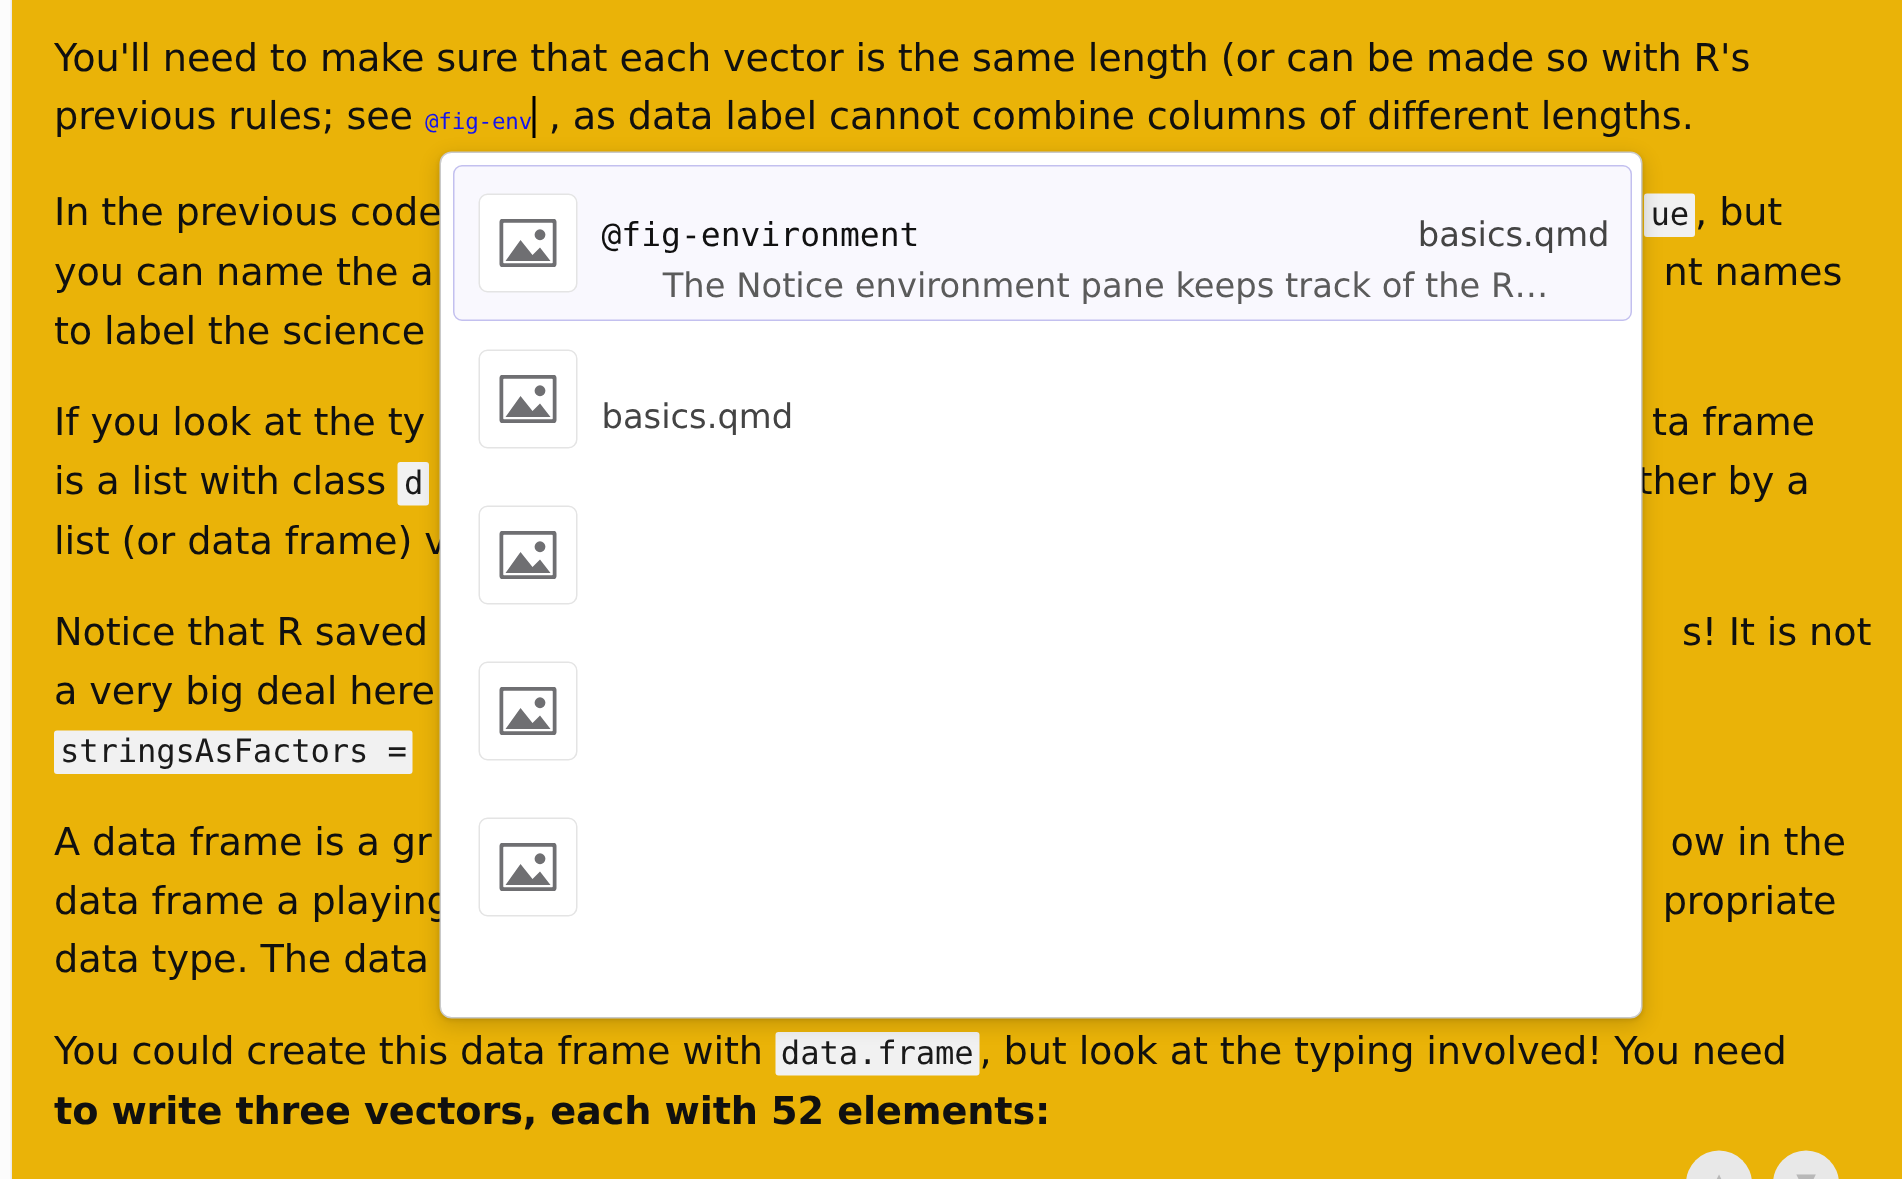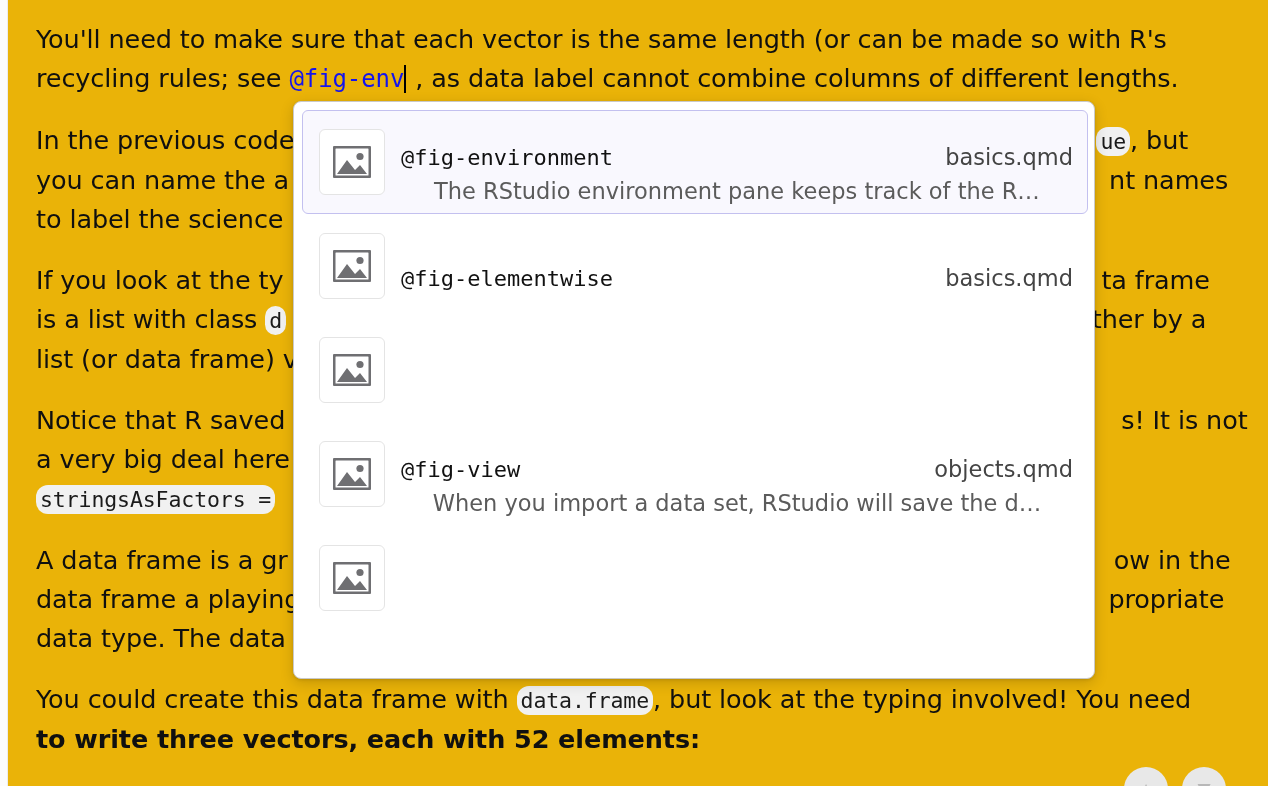--- a/index.html
+++ b/index.html
@@ -45,26 +45,26 @@
     color: #101010;
     white-space: nowrap;
   }
   p.para:last-child { margin-bottom: 0; font-weight: bold; }
 
   code.inline {
     font-family: "DejaVu Sans Mono", "Liberation Mono", monospace;
     font-size: 21.5px;
     background: #f1f1f1;
     padding: 2px 4px;
-    border-radius: 12px;
+    border-radius: 2px;
     color: #1a1a1a;
   }
   span.xref {
     font-family: "DejaVu Sans Mono", "Liberation Mono", monospace;
-    font-size: 24px;
+    font-size: 15px;
     color: #1414ee;
     text-align: center;
   }
   span.caret {
     display: inline-block;
     width: 0;
     border-left: 2px solid #000;
     height: 28px;
     vertical-align: -6px;
     margin: 0 1px 0 0;
@@ -171,21 +171,21 @@
 <div id="doc-canvas">
 
   <div id="left-gutter"></div>
 
   <div id="doc-body">
 
     <p class="para">
       <span>You'll need to make sure that each vector is the same length (or can be made so with R's</span>
     </p>
     <p class="para" style="margin-top:-22px">
-      <span>recycling rules; see </span><span class="xref">@fig-env</span><span class="caret"></span><span> , as data label cannot combine columns of different lengths.</span>
+      <span>previous rules; see </span><span class="xref">@fig-env</span><span class="caret"></span><span> , as data label cannot combine columns of different lengths.</span>
     </p>
 
     <p class="para">
       <span>In the previous code</span><span style="display:inline-block;width:802px"></span><code class="inline">ue</code><span>, but</span>
     </p>
     <p class="para" style="margin-top:-22px">
       <span>you can name the a</span><span style="display:inline-block;width:820px"></span><span>nt names</span>
     </p>
     <p class="para" style="margin-top:-22px">
       <span>to label the science</span>
@@ -239,36 +239,35 @@
             <rect x="1" y="1" width="36" height="30" rx="2" fill="none" stroke="#6f6f72" stroke-width="3"></rect>
             <circle cx="27" cy="10.5" r="3.6" fill="#6f6f72"></circle>
             <path d="M4 28 L14 14 L22 24 L27 19 L34 28 Z" fill="#6f6f72"></path>
           </svg>
         </div>
         <div class="xref-text">
           <div class="xref-toprow">
             <span class="xref-id">@fig-environment</span>
             <span class="xref-file">basics.qmd</span>
           </div>
-          <div class="xref-desc">The RStudio environment pane keeps track of the R…</div>
+          <div class="xref-desc">The Notice environment pane keeps track of the R…</div>
         </div>
       </div>
 
 
       <div class="xref-item">
         <div class="thumb">
           <svg width="38" height="32" viewBox="0 0 38 32" aria-hidden="true">
             <rect x="1" y="1" width="36" height="30" rx="2" fill="none" stroke="#6f6f72" stroke-width="3"></rect>
             <circle cx="27" cy="10.5" r="3.6" fill="#6f6f72"></circle>
             <path d="M4 28 L14 14 L22 24 L27 19 L34 28 Z" fill="#6f6f72"></path>
           </svg>
         </div>
         <div class="xref-text">
           <div class="xref-toprow">
-            <span class="xref-id">@fig-elementwise</span>
             <span class="xref-file">basics.qmd</span>
           </div>
         </div>
       </div>
 
       <div class="xref-item">
         <div class="thumb">
           <svg width="38" height="32" viewBox="0 0 38 32" aria-hidden="true">
             <rect x="1" y="1" width="36" height="30" rx="2" fill="none" stroke="#6f6f72" stroke-width="3"></rect>
             <circle cx="27" cy="10.5" r="3.6" fill="#6f6f72"></circle>
@@ -277,27 +276,20 @@
         </div>
       </div>
 
       <div class="xref-item">
         <div class="thumb">
           <svg width="38" height="32" viewBox="0 0 38 32" aria-hidden="true">
             <rect x="1" y="1" width="36" height="30" rx="2" fill="none" stroke="#6f6f72" stroke-width="3"></rect>
             <circle cx="27" cy="10.5" r="3.6" fill="#6f6f72"></circle>
             <path d="M4 28 L14 14 L22 24 L27 19 L34 28 Z" fill="#6f6f72"></path>
           </svg>
-        </div>
-        <div class="xref-text">
-          <div class="xref-toprow">
-            <span class="xref-id">@fig-view</span>
-            <span class="xref-file">objects.qmd</span>
-          </div>
-          <div class="xref-desc">When you import a data set, RStudio will save the d…</div>
         </div>
       </div>
 
       <div class="xref-item clipped">
         <div class="thumb">
           <svg width="38" height="32" viewBox="0 0 38 32" aria-hidden="true">
             <rect x="1" y="1" width="36" height="30" rx="2" fill="none" stroke="#6f6f72" stroke-width="3"></rect>
             <circle cx="27" cy="10.5" r="3.6" fill="#6f6f72"></circle>
             <path d="M4 28 L14 14 L22 24 L27 19 L34 28 Z" fill="#6f6f72"></path>
           </svg>

